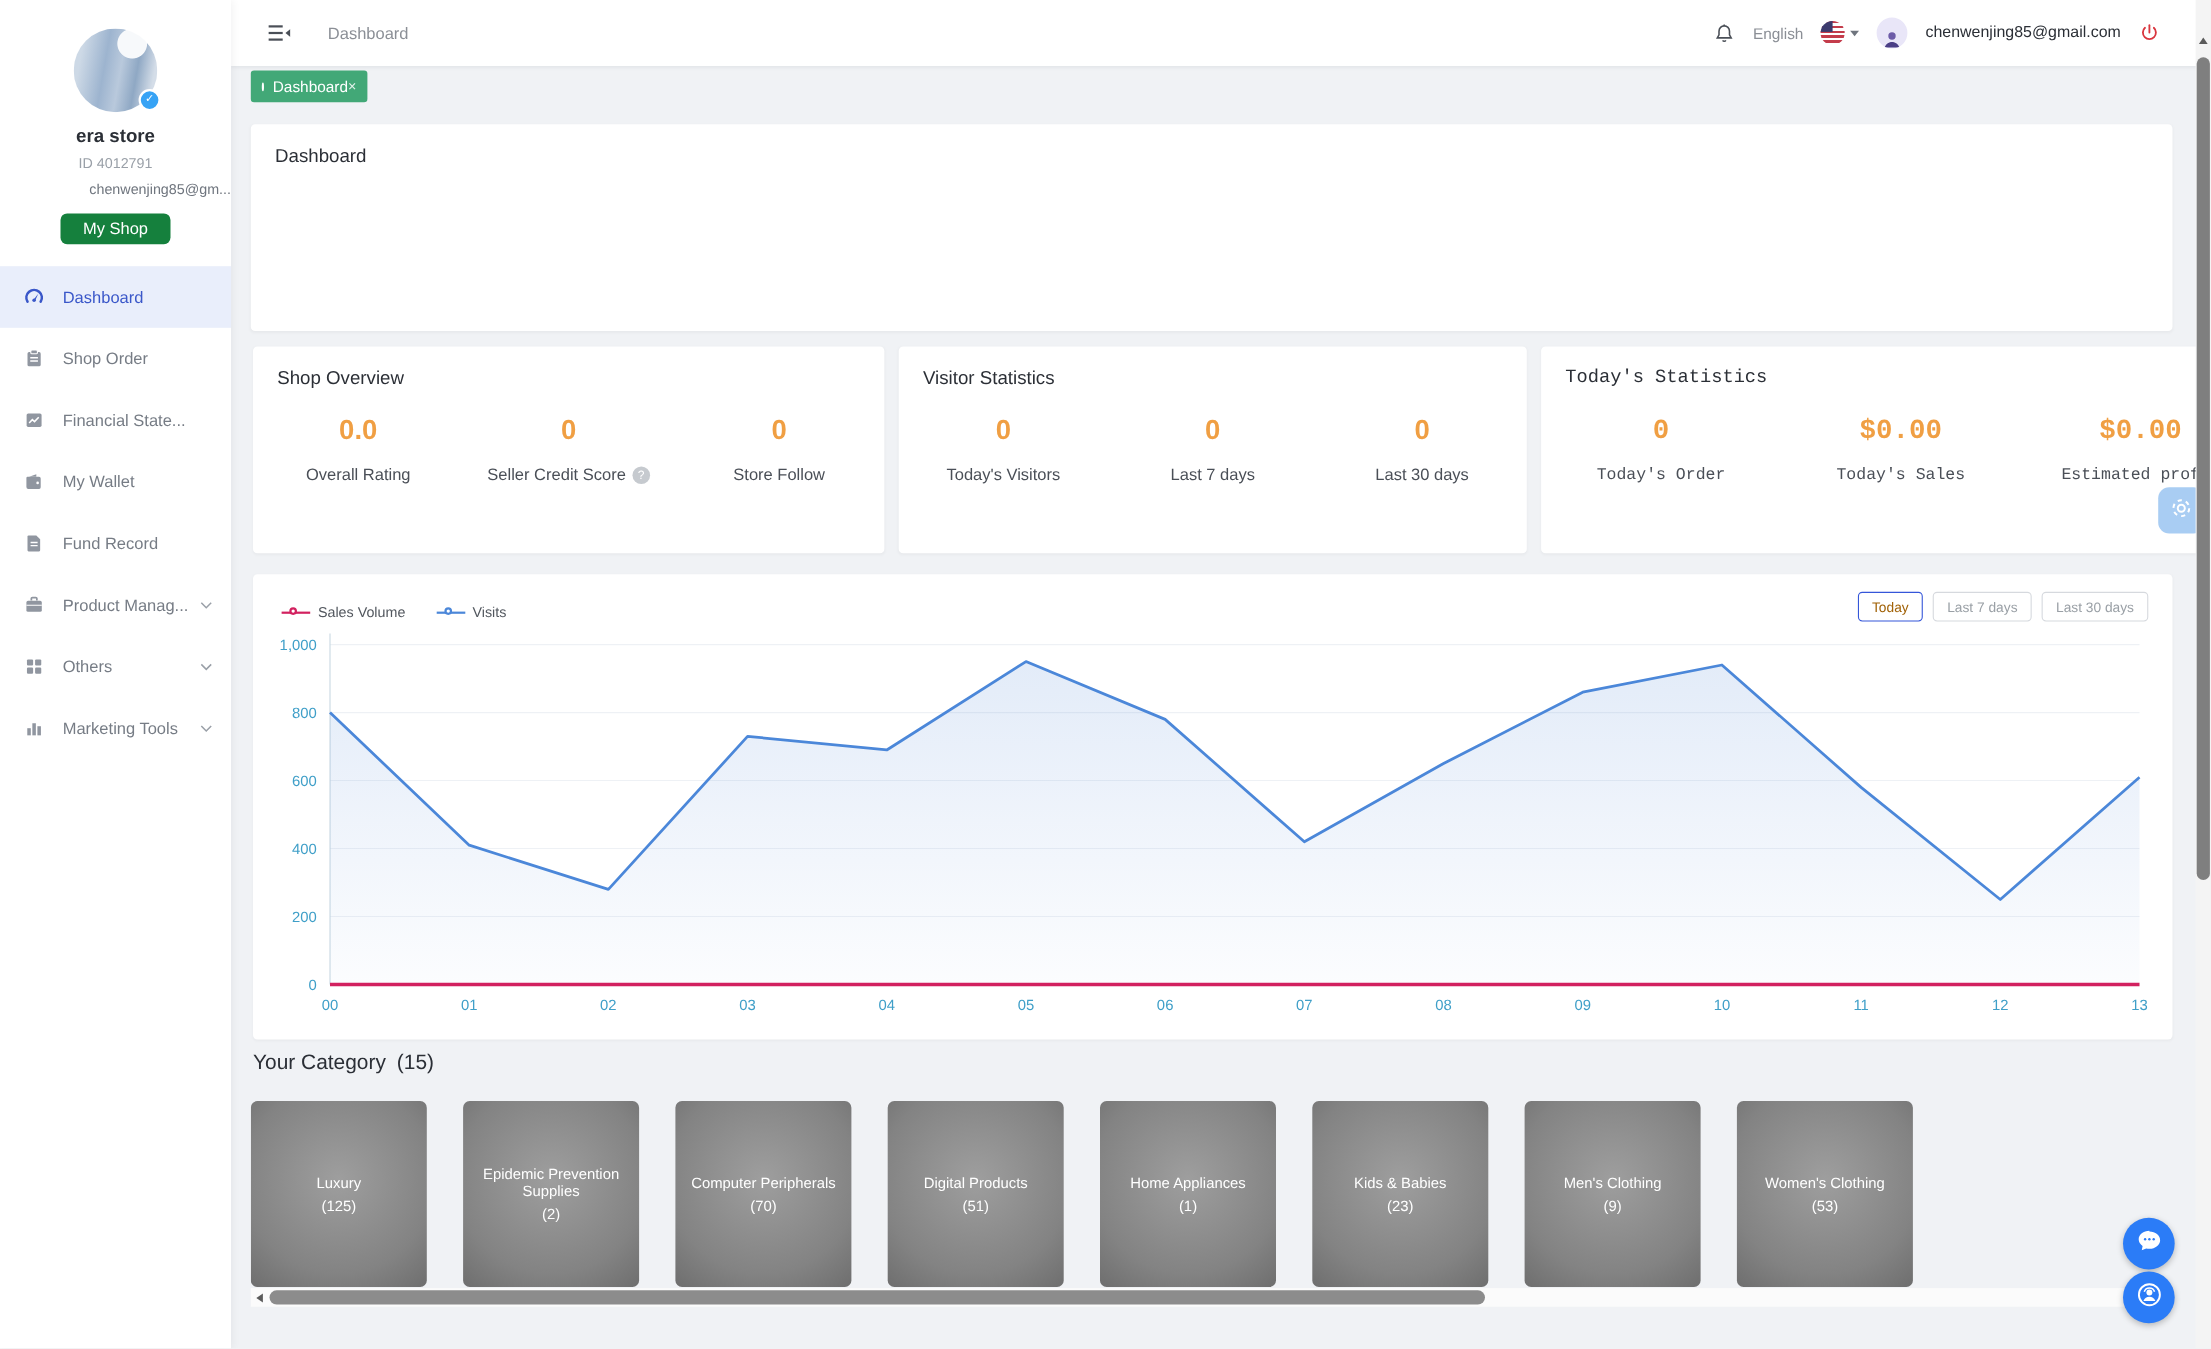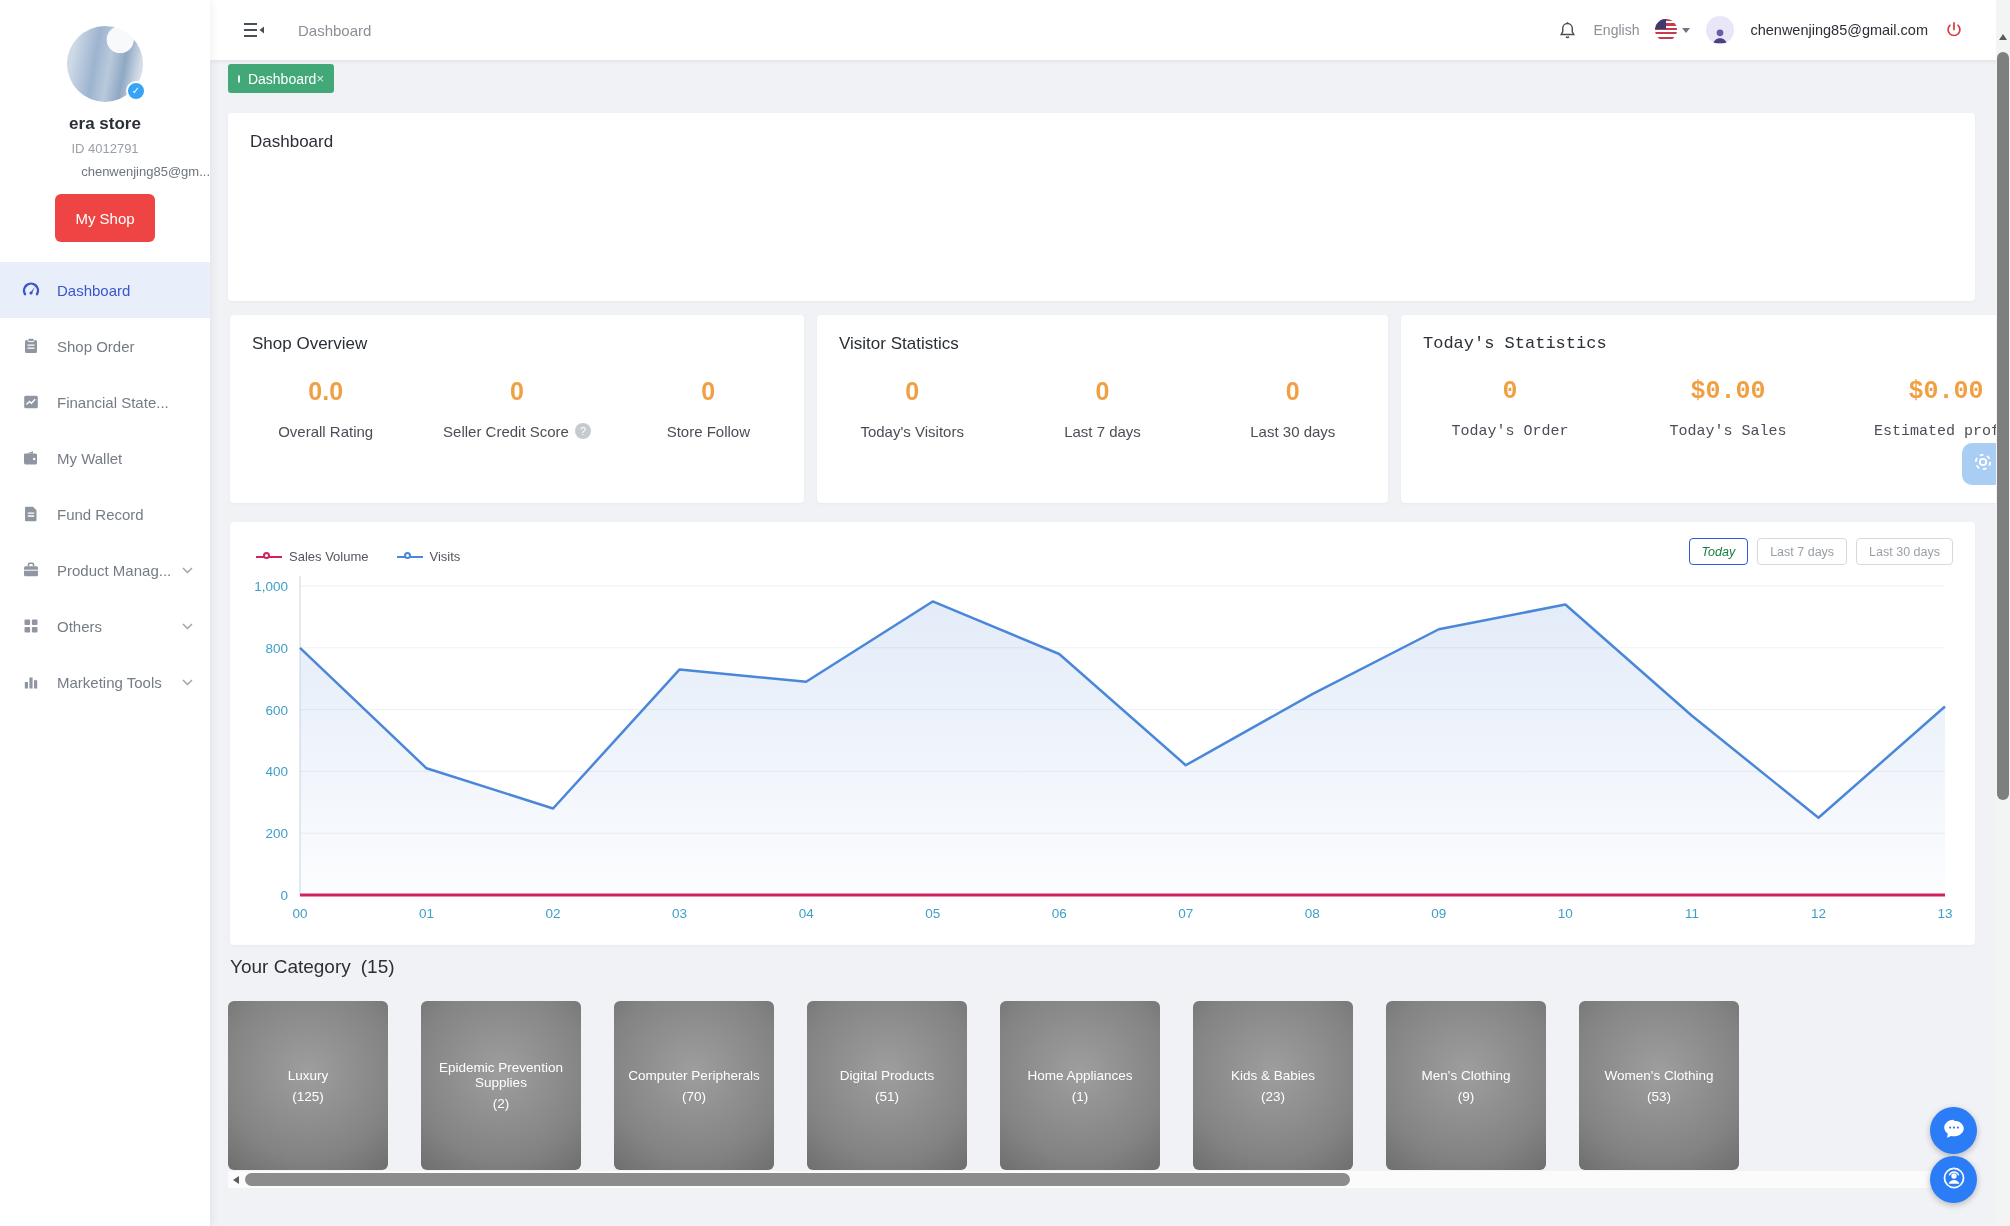--- a/index.html
+++ b/index.html
@@ -13,21 +13,21 @@
              box-shadow:2px 0 8px rgba(0,21,41,.06); z-index:30; }
   .avatar-wrap { position:relative; width:76px; height:76px; margin:26px auto 0; }
   .avatar { width:76px; height:76px; border-radius:50%;
     background: radial-gradient(circle at 70% 18%, #f7f9fb 0 16%, rgba(0,0,0,0) 17%),
                 linear-gradient(100deg,#cdd9e6 12%,#9db4cf 38%,#b9c9dc 55%,#8fa8c4 72%,#d4dde8 90%); }
   .avatar-badge { position:absolute; right:-3px; bottom:1px; width:20px; height:20px; border-radius:50%;
     background:#37a3f5; border:2px solid #fff; color:#fff; font-size:10px; line-height:16px; text-align:center; }
   .store-name { margin-top:12px; text-align:center; font-size:17px; font-weight:bold; }
   .store-id { margin-top:7px; text-align:center; font-size:13px; color:#9aa0a8; }
   .store-email { margin-top:8px; text-align:right; font-size:13px; color:#6f757e; }
-  .myshop { display:block; margin:15px auto 0; width:100px; height:48px; background:#ef4444; color:#fff;
+  .myshop { display:block; margin:15px auto 0; width:100px; height:28px; background:#15803d; color:#fff;
     border:none; border-radius:6px; font-size:15px; font-family:inherit; cursor:pointer; }
   .menu { margin-top:20px; }
   .menu-item { position:relative; height:56px; display:flex; align-items:center; padding:0 22px;
     color:#767c85; font-size:15px; cursor:pointer; }
   .menu-item .mi-icon { width:18px; height:18px; margin-right:17px; color:#9096a0; display:flex; }
   .menu-item.active { background:#e9eefb; color:#3a57c9; }
   .menu-item.active .mi-icon { color:#3a57c9; }
   .menu-chevron { position:absolute; right:17px; color:#9aa0a8; display:flex; }
   
   .header { position:absolute; left:210px; top:0; width:1800px; height:60px; background:#fff;
@@ -60,35 +60,35 @@
   .stat-card { flex:1; height:118px; border-radius:6px; color:#fff; display:flex; flex-direction:column;
     align-items:center; justify-content:center; }
   .stat-value { font-size:29px; font-weight:bold; }
   .stat-label { font-size:15px; margin-top:9px; }
   #panel-shop   { left:230px;  top:315px; width:574px; height:188px; }
   #panel-visitor{ left:817px;  top:315px; width:571px; height:188px; }
   #panel-today  { left:1401px; top:315px; width:654px; height:188px;font-family:Liberation Mono, monospace; }
   .mini-stats { position:absolute; left:0; right:0; top:62px; display:flex; }
   .mini-stat { flex:1; text-align:center; }
   .mini-value { font-size:25px; font-weight:bold; color:#f09f43; }
-  .mini-label { margin-top:17px; font-size:15px; color:#4a4f57; display:inline-flex; align-items:flex-start; gap:6px; }
+  .mini-label { margin-top:17px; font-size:15px; color:#4a4f57; display:inline-flex; align-items:flex-end; gap:6px; }
   .help-icon { width:16px; height:16px; border-radius:50%; background:#c6cacf; color:#fff; font-size:11px;
     line-height:16px; text-align:center; cursor:pointer; }
   
   #panel-chart { left:230px; top:522px; width:1745px; height:423px; }
   #chart-legend { position:absolute; left:26px; top:27px; display:flex; gap:28px; font-size:13px; color:#52575e; z-index:2; }
   .legend-item { display:flex; align-items:center; gap:7px; cursor:pointer; }
   .legend-marker { position:relative; width:26px; height:10px; }
   .legend-line { position:absolute; top:4px; left:0; right:0; height:2px; background:currentColor; }
   .legend-circle { position:absolute; left:7px; top:0; width:7px; height:7px; border:2px solid currentColor;
     border-radius:50%; background:#fff; }
   #chart-buttons { position:absolute; right:22px; top:16px; display:flex; gap:9px; z-index:2; }
   .range-btn { height:27px; padding:0 12px; border:1px solid #d6d9de; border-radius:4px; background:#fff;
     color:#9aa0a6; font-size:12.5px; font-family:inherit; cursor:pointer; }
-  .range-btn.active { border-color:#3556d9; color:#15803d;font-style:italic; }
+  .range-btn.active { border-color:#3556d9; color:#a16207; }
   #chart-svg { position:absolute; left:0; top:0; }
   
   .cat-title { position:absolute; left:230px; top:956px; font-size:19px; color:#2b2f36; }
   .cat-count { margin-left:10px; }
   .cat-row { position:absolute; left:228px; top:1001px; width:1782px; height:169px; display:flex; gap:33px; overflow:hidden; }
   .cat-card { width:160px; min-width:160px; height:169px; border-radius:6px; color:#fff; cursor:pointer;
     background:radial-gradient(circle at 50% 42%, #9e9e9e 0%, #838383 68%, #6e6e6e 100%);
     display:flex; flex-direction:column; align-items:center; justify-content:center; gap:6px;
     font-size:13.5px; text-align:center; padding:0 6px; }
   

